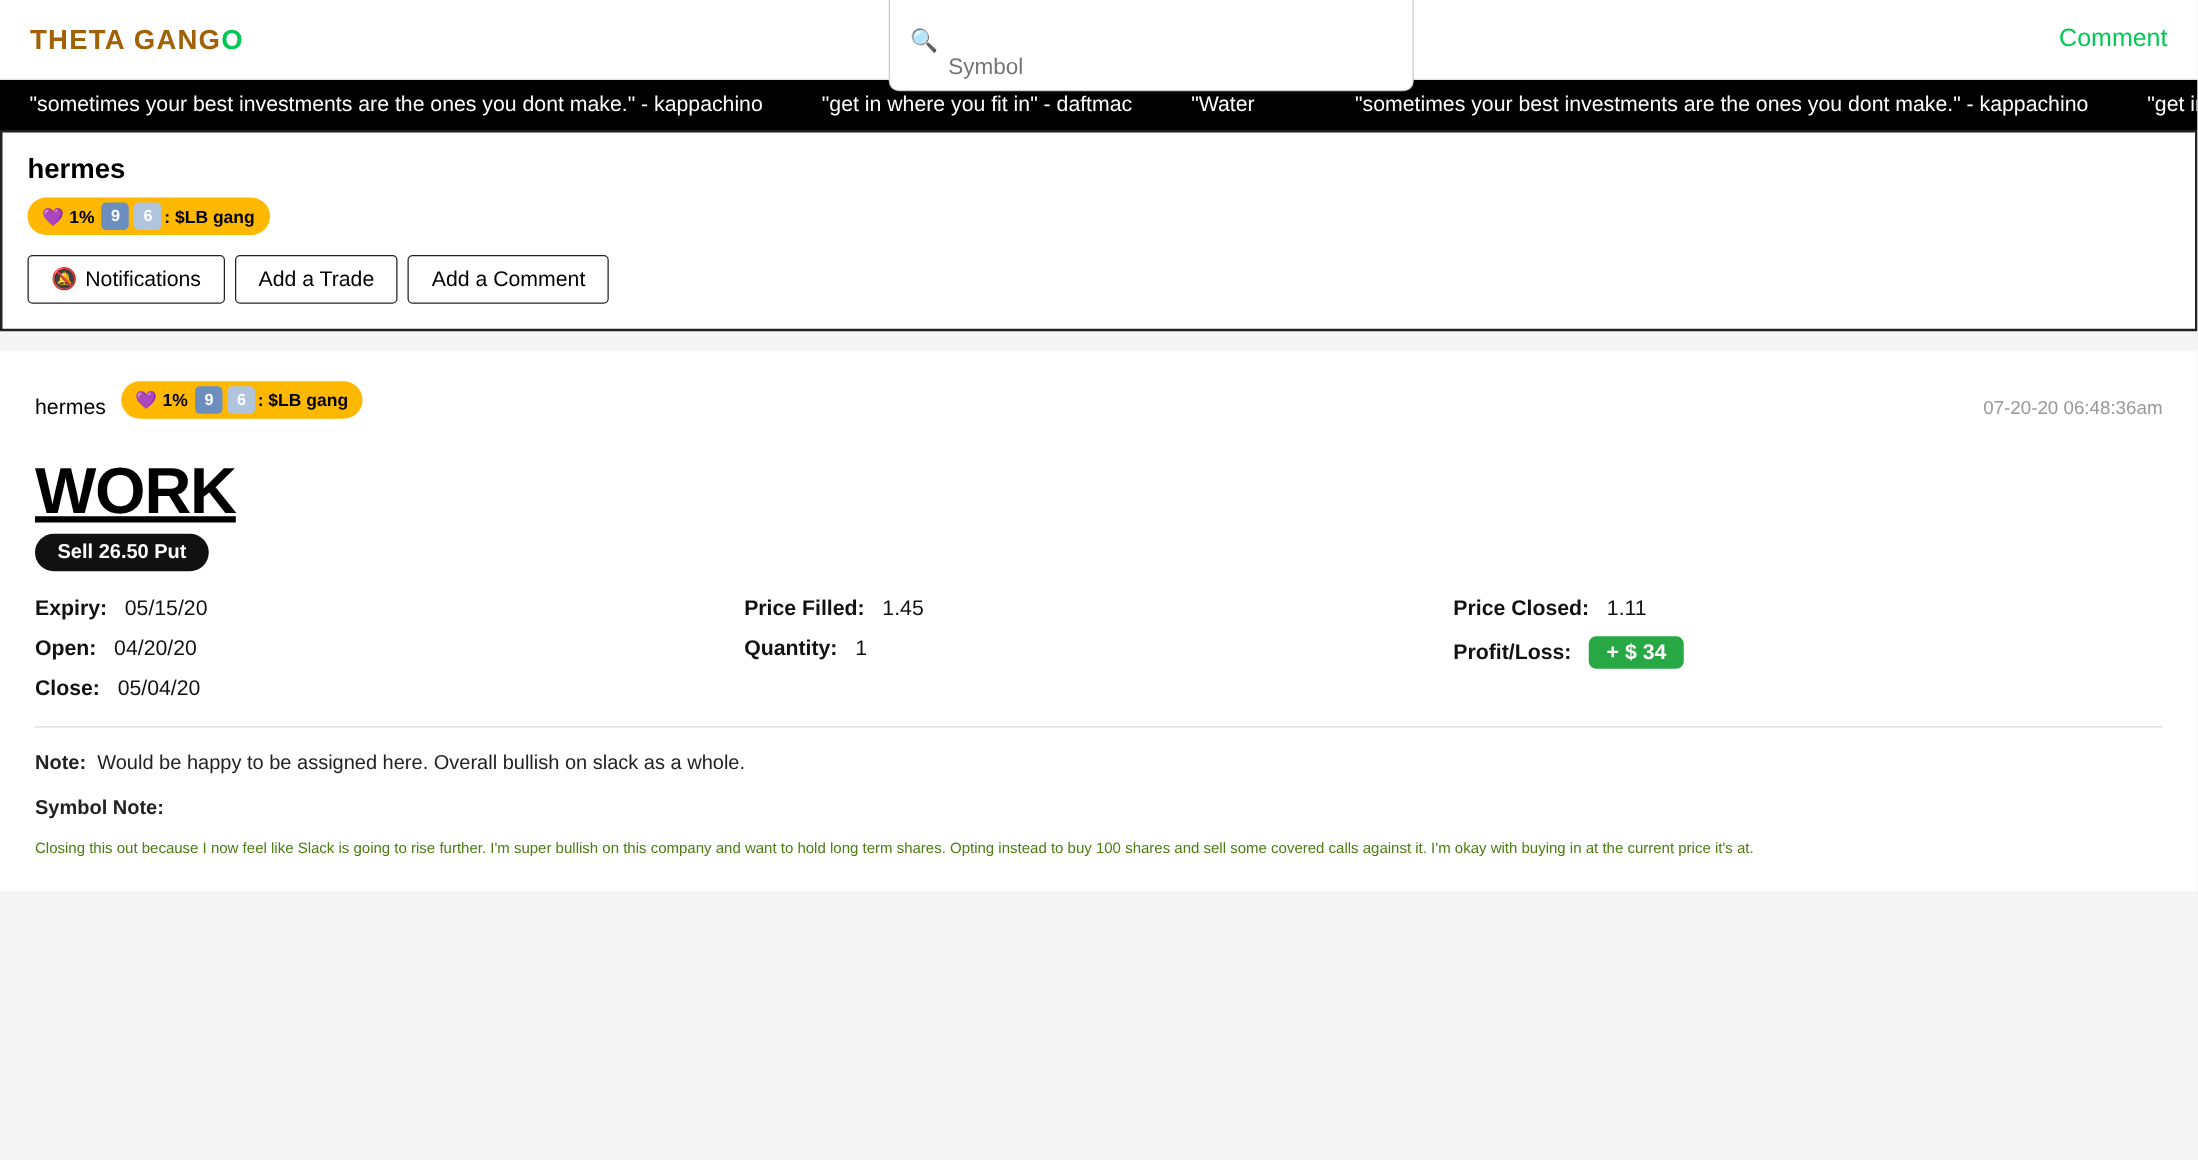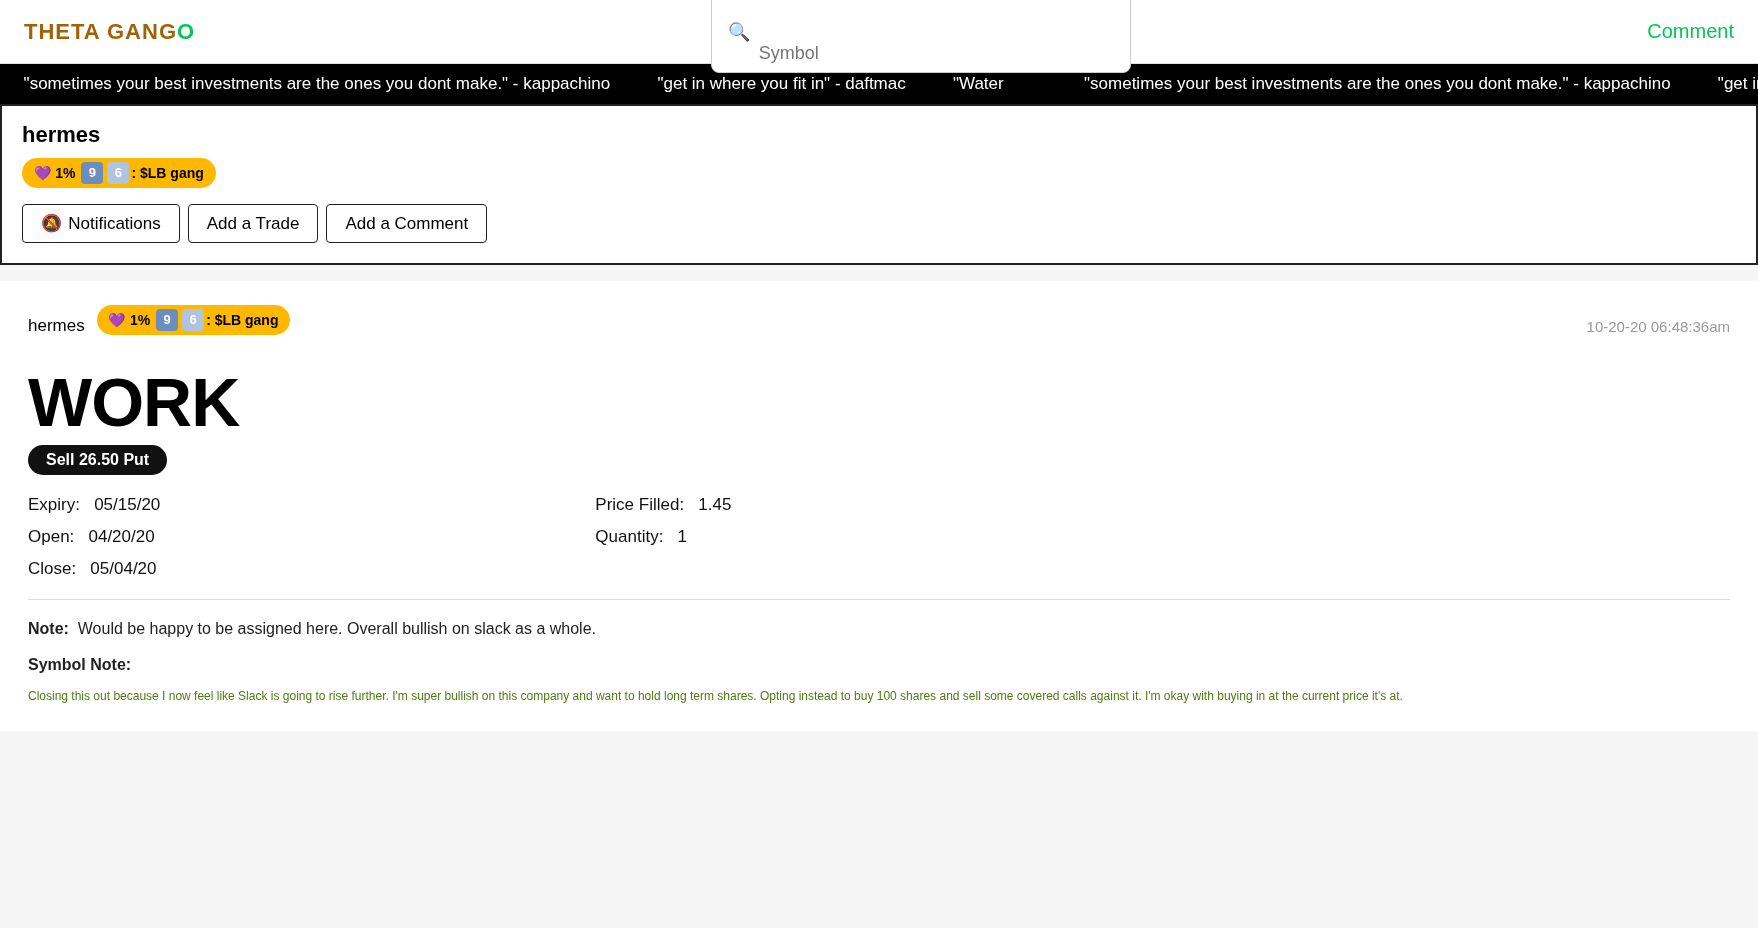--- a/index.html
+++ b/index.html
@@ -143,25 +143,26 @@
       font-size: 17px;
       font-weight: 500;
     }
     .trade-timestamp {
       font-size: 15px;
       color: #999;
     }
 
     
     .trade-ticker {
-      font-size: 68px;
+      font-size: 52px;
       font-weight: 900;
       color: #000;
       margin-bottom: 4px;
       letter-spacing: -1px;
+      text-decoration: underline;
     }
     .trade-strategy {
       font-size: 20px;
       font-weight: 500;
       color: #222;
       margin-bottom: 12px;
     }
     .trade-pill {
       display: inline-block;
       background: #111;
@@ -182,21 +183,21 @@
     .trade-grid-col {
       display: flex;
       flex-direction: column;
       gap: 12px;
     }
     .trade-field {
       font-size: 17px;
       color: #111;
     }
     .trade-field .label {
-      font-weight: 400;
+      font-weight: 700;
     }
 
     .profit-badge {
       display: inline-block;
       background: #28a745;
       color: #fff;
       border-radius: 6px;
       padding: 3px 14px;
       font-size: 17px;
       font-weight: 700;
@@ -273,21 +274,21 @@
     <div class="trade-user">
       <span>hermes</span>
       <span class="tag-badge">
         <span>💜</span>
         &nbsp;<span>1%</span>&nbsp;
         <span class="num-badge num-9">9</span>
         <span class="num-badge num-6">6</span>
         <span>: $LB gang</span>
       </span>
     </div>
-    <div class="trade-timestamp">10-20-20 06:48:36am</div>
+    <div class="trade-timestamp">07-20-20 06:48:36am</div>
   </div>
 
   
   <div class="trade-ticker">WORK</div>
 
   
 
   
   <div class="trade-pill">Sell 26.50 Put</div>
 
@@ -313,20 +314,30 @@
       <div class="trade-field">
         <span class="label">Price Filled:</span>
         &nbsp;&nbsp;<span>1.45</span>
       </div>
       <div class="trade-field">
         <span class="label">Quantity:</span>
         &nbsp;&nbsp;<span>1</span>
       </div>
     </div>
 
+    <div class="trade-grid-col">
+      <div class="trade-field">
+        <span class="label">Price Closed:</span>
+        &nbsp;&nbsp;<span>1.11</span>
+      </div>
+      <div class="trade-field">
+        <span class="label">Profit/Loss:</span>
+        &nbsp;&nbsp;<span class="profit-badge">+ $ 34</span>
+      </div>
+    </div>
   </div>
 
   <hr class="divider">
 
   
   <div class="note-section">
     <span class="note-label">Note:</span>
     &nbsp;<span>Would be happy to be assigned here. Overall bullish on slack as a whole.</span>
   </div>
 

